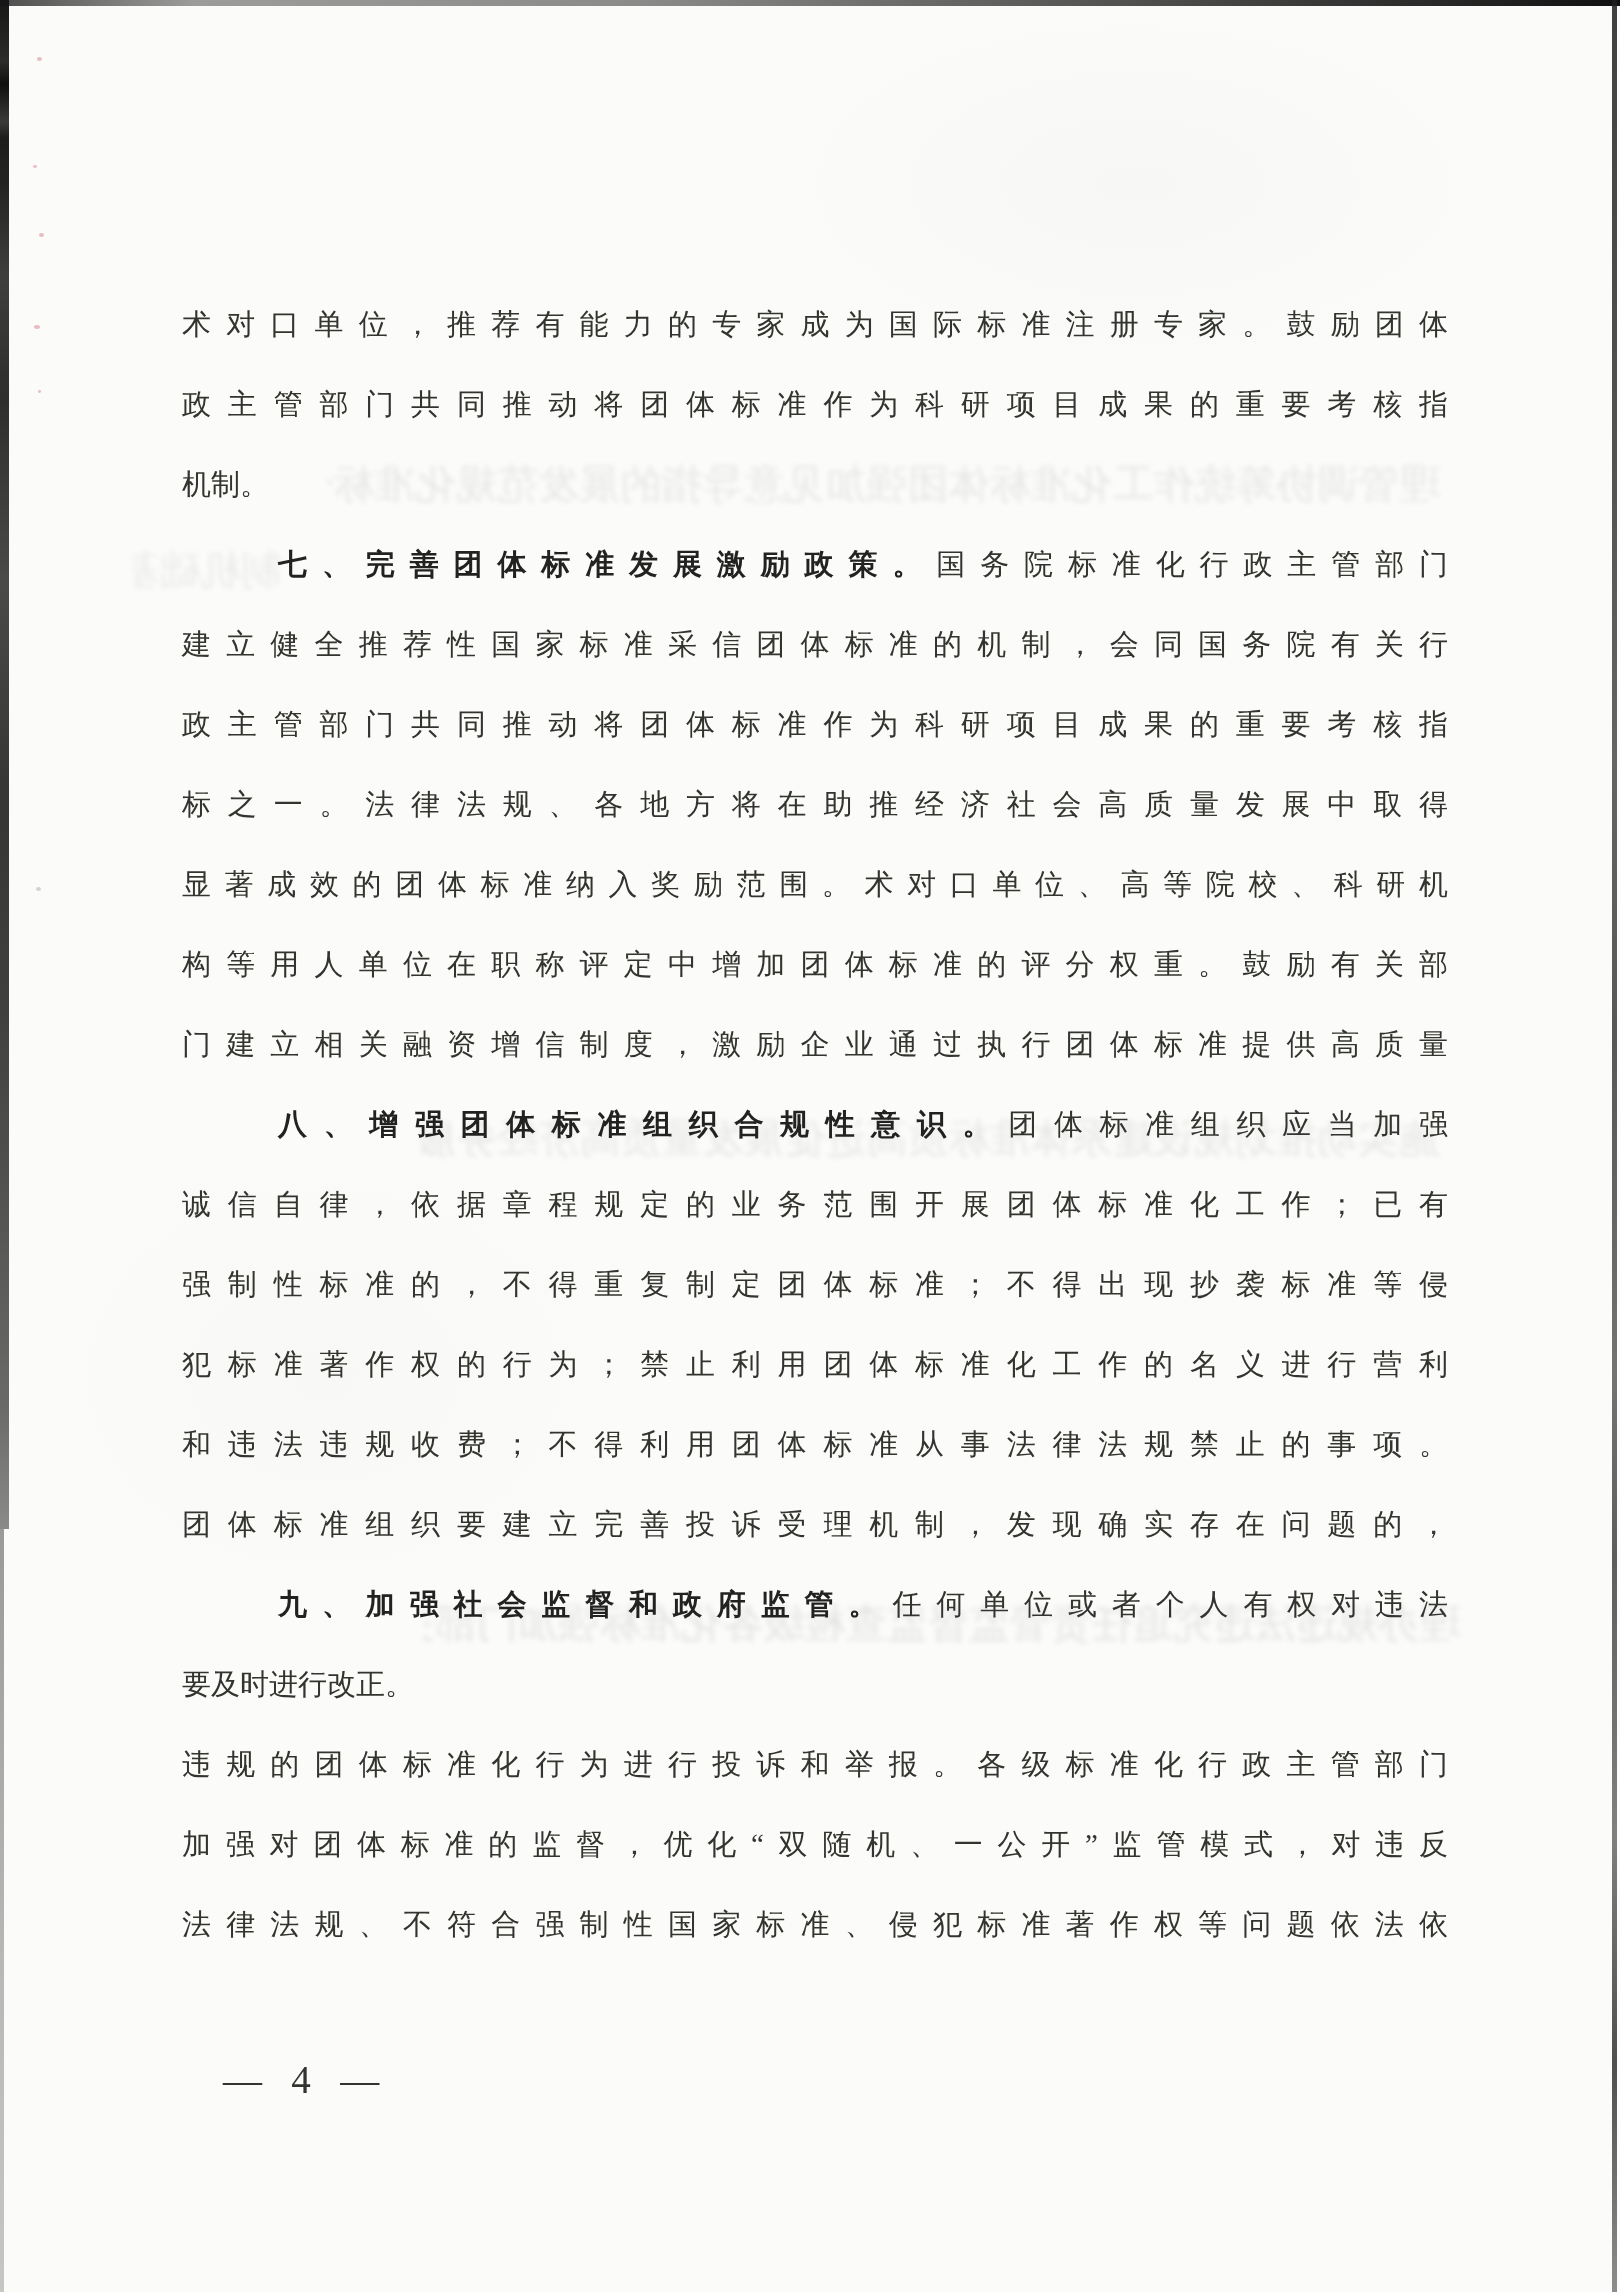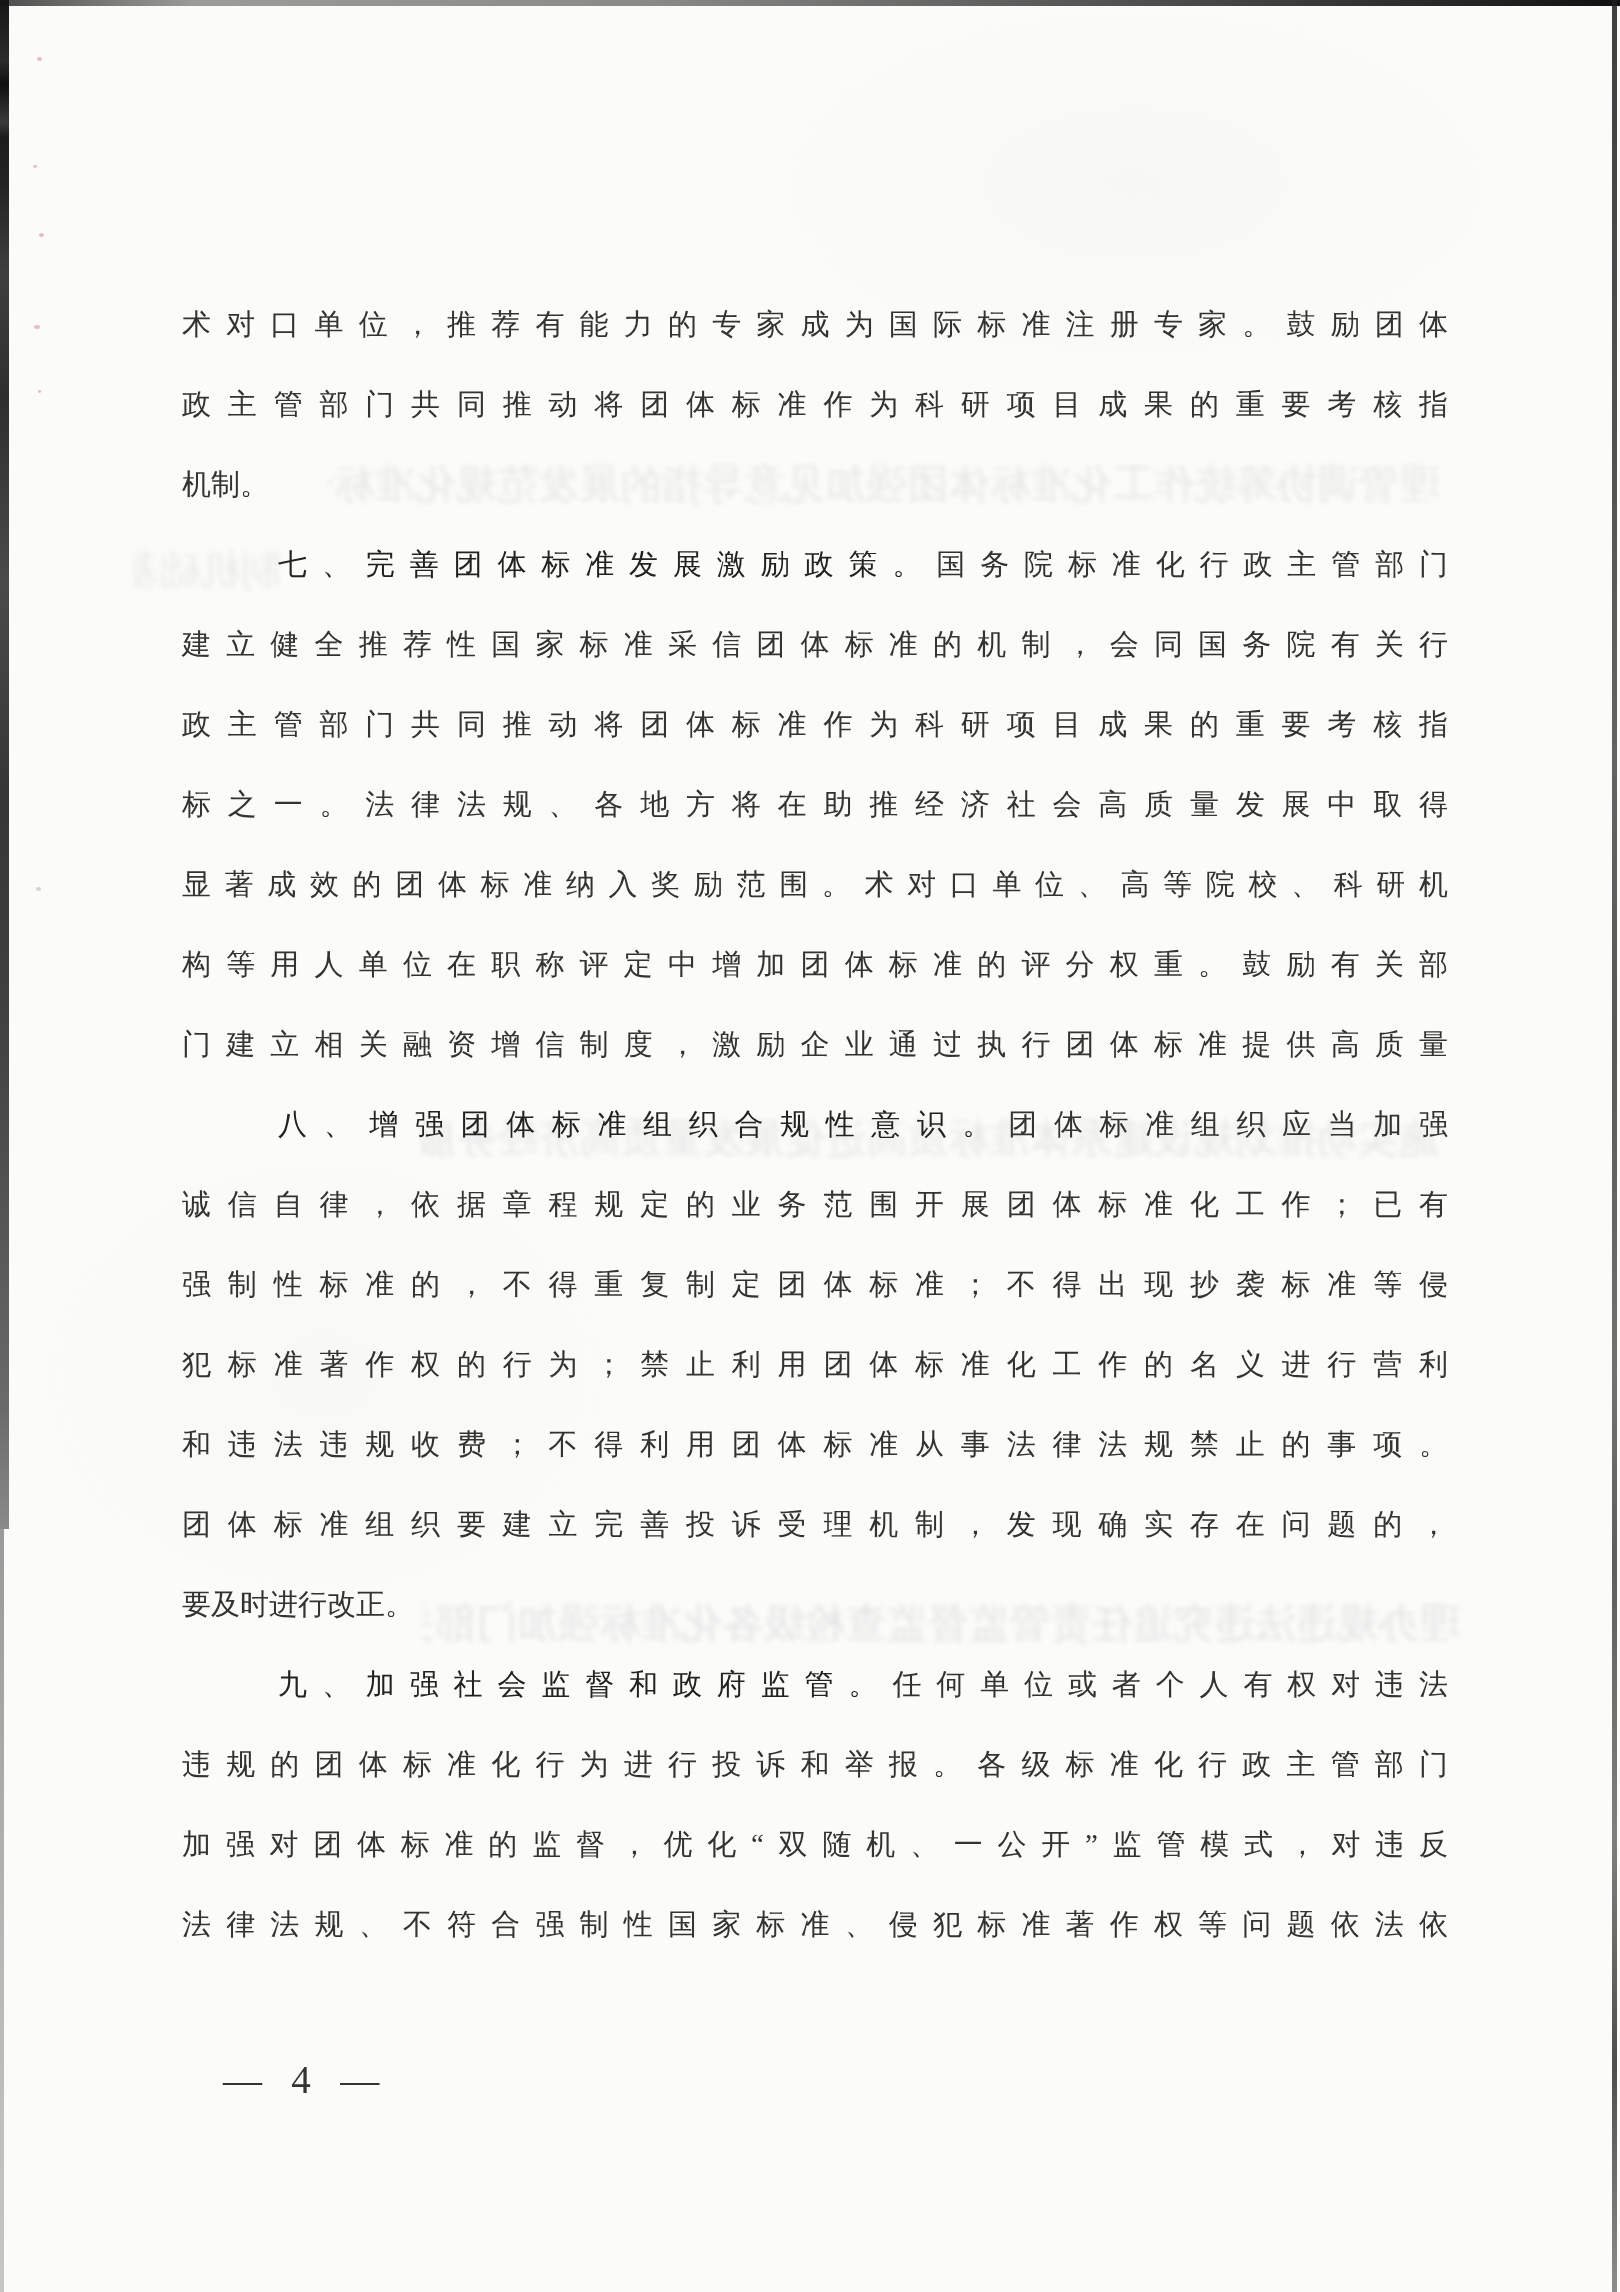--- a/index.html
+++ b/index.html
@@ -76,21 +76,21 @@
     position: absolute; left: 182px; top: 284px; width: 1266px;
     font-size: 29px; color: #33332f;
     text-rendering: optimizeLegibility;
   }
   .line {
     height: 80px; line-height: 80px;
     text-align: justify; text-justify: inter-character;
   }
   .line.fill { text-align-last: justify; }
   .line.indent { padding-left: 96px; }
-  .line b { font-weight: 400; color: #222220; margin-top: 16px; }
+  .line b { font-weight: 700; color: #222220; margin-top: 16px; }
 
   .page-number {
     position: absolute; left: 223px; top: 2052px;
     font-size: 39px; color: #33332f;
     letter-spacing: 9.8px; line-height: 55px;
   }
 </style>
 </head>
 <body>
 
@@ -125,22 +125,22 @@
       <div class="line fill">标之一。法律法规、各地方将在助推经济社会高质量发展中取得</div>
       <div class="line fill">显著成效的团体标准纳入奖励范围。术对口单位、高等院校、科研机</div>
       <div class="line fill">构等用人单位在职称评定中增加团体标准的评分权重。鼓励有关部</div>
       <div class="line fill">门建立相关融资增信制度，激励企业通过执行团体标准提供高质量</div>
       <div class="line fill indent"><b>八、增强团体标准组织合规性意识。</b>团体标准组织应当加强</div>
       <div class="line fill">诚信自律，依据章程规定的业务范围开展团体标准化工作；已有</div>
       <div class="line fill">强制性标准的，不得重复制定团体标准；不得出现抄袭标准等侵</div>
       <div class="line fill">犯标准著作权的行为；禁止利用团体标准化工作的名义进行营利</div>
       <div class="line fill">和违法违规收费；不得利用团体标准从事法律法规禁止的事项。</div>
       <div class="line fill">团体标准组织要建立完善投诉受理机制，发现确实存在问题的，</div>
+      <div class="line fill indent"><b>九、加强社会监督和政府监管。</b>任何单位或者个人有权对违法</div>
       <div class="line">要及时进行改正。</div>
-      <div class="line fill indent"><b>九、加强社会监督和政府监管。</b>任何单位或者个人有权对违法</div>
       <div class="line fill">违规的团体标准化行为进行投诉和举报。各级标准化行政主管部门</div>
       <div class="line fill">加强对团体标准的监督，优化“双随机、一公开”监管模式，对违反</div>
       <div class="line fill">法律法规、不符合强制性国家标准、侵犯标准著作权等问题依法依</div>
     </div>
 
   <div class="page-number">— 4 —</div>
 
 </div>
 
 

